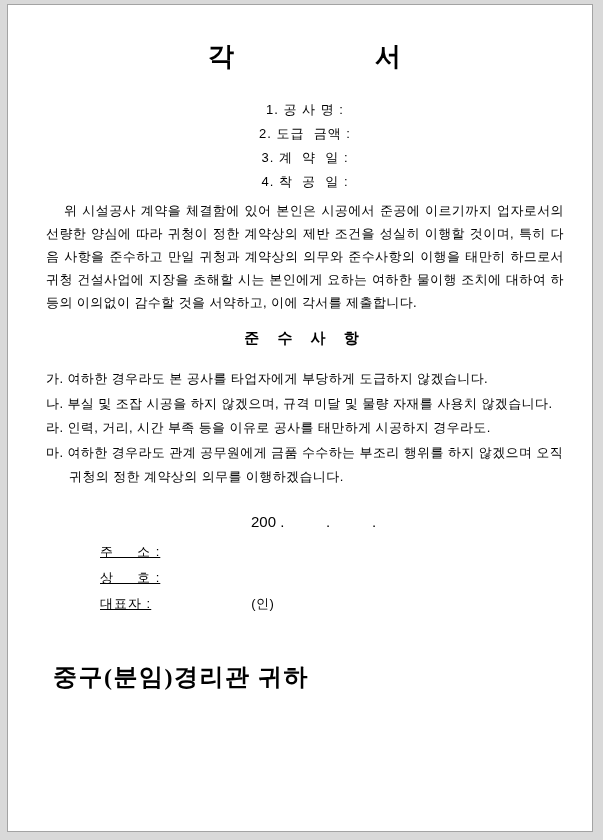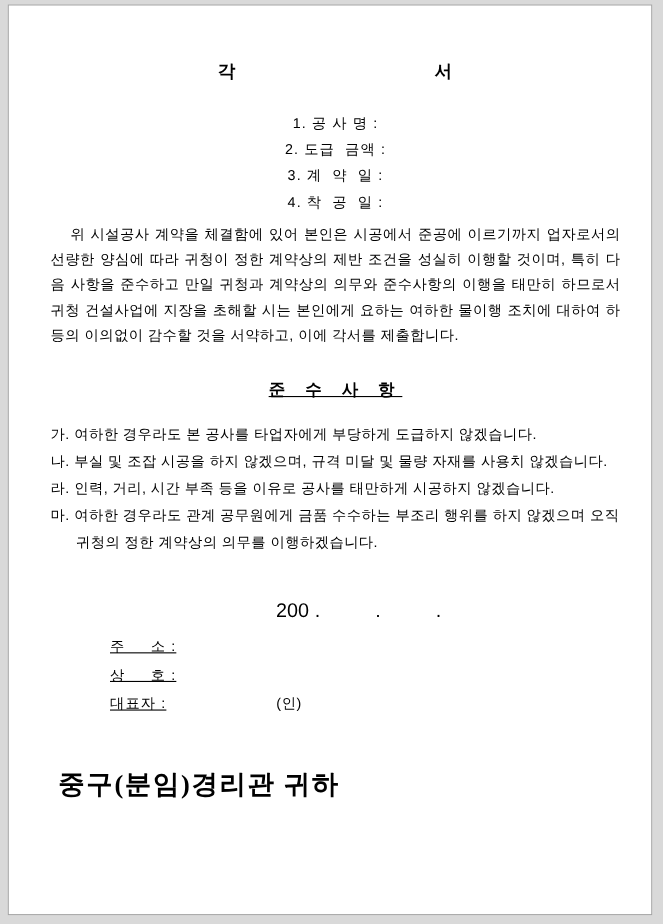--- a/index.html
+++ b/index.html
@@ -19,69 +19,67 @@
     height: 828px;
     background: #ffffff;
     border: 1px solid #a3a3a3;
     box-sizing: border-box;
     overflow: hidden;
   }
   .content {
     padding: 0 28px 0 38px;
   }
   .doc-title {
-    margin-top: 50px;
+    margin-top: 34px;
     text-align: center;
-    font-size: 16px;
+    font-size: 26px;
     font-weight: bold;
     white-space: pre;
     letter-spacing: 1px;
-    font-family: Liberation Mono, monospace;
   }
   .num-list {
     margin-top: 24px;
     font-size: 13px;
     line-height: 24px;
     letter-spacing: 1px;
     text-align: center;
   }
   .num-list .field-line {
     white-space: pre;
   }
   .body-par {
     margin-top: 5px;
     font-size: 13px;
     line-height: 23px;
     letter-spacing: 0.4px;
     text-align: justify;
     text-indent: 18px;
   }
   .section-heading {
-    margin-top: 29px;
+    margin-top: 15px;
     text-align: center;
     font-size: 15px;
     font-weight: bold;
     letter-spacing: 7px;
     white-space: pre;
-    text-decoration: underline;
   }
   .pledge-list {
     margin-top: 19px;
     font-size: 13px;
     line-height: 24.5px;
     letter-spacing: 0.4px;
   }
   .pledge-item {
     padding-left: 23px;
     text-indent: -23px;
   }
   .date-line {
-    margin-top: 39px;
+    margin-top: 23px;
     margin-left: 205px;
-    font-size: 18px;
+    font-size: 15px;
     white-space: pre;
   }
   .sign-block {
     margin-top: 9px;
     display: flex;
     align-items: flex-start;
   }
   .sign-label {
     margin-left: 79px;
     font-size: 14px;
@@ -129,21 +127,21 @@
       <div class="field-line">4. 착  공  일 :</div>
     </div>
 
     <div class="body-par">위 시설공사 계약을 체결함에 있어 본인은 시공에서 준공에 이르기까지 업자로서의 선량한 양심에 따라 귀청이 정한 계약상의 제반 조건을 성실히 이행할 것이며, 특히 다음 사항을 준수하고 만일 귀청과 계약상의 의무와 준수사항의 이행을 태만히 하므로서 귀청 건설사업에 지장을 초해할 시는 본인에게 요하는 여하한 물이행 조치에 대하여 하등의 이의없이 감수할 것을 서약하고, 이에 각서를 제출합니다.</div>
 
     <div class="section-heading">준 수 사 항</div>
 
     <div class="pledge-list">
       <div class="pledge-item">가. 여하한 경우라도 본 공사를 타업자에게 부당하게 도급하지 않겠습니다.</div>
       <div class="pledge-item">나. 부실 및 조잡 시공을 하지 않겠으며, 규격 미달 및 물량 자재를 사용치 않겠습니다.</div>
-      <div class="pledge-item">라. 인력, 거리, 시간 부족 등을 이유로 공사를 태만하게 시공하지 않겠습니다.</div>
+      <div class="pledge-item">라. 인력, 거리, 시간 부족 등을 이유로 공사를 태만하게 시공하지 경우라도.</div>
       <div class="pledge-item">마. 여하한 경우라도 관계 공무원에게 금품 수수하는 부조리 행위를 하지 않겠으며 오직 귀청의 정한 계약상의 의무를 이행하겠습니다.</div>
     </div>
 
     <div class="date-line">200 .          .          .</div>
 
     <div class="sign-block">
       <div class="sign-rows">
         <div class="sign-row">주     소 :</div>
         <div class="sign-row">상     호 :</div>
         <div class="sign-row"><span>대표자 :</span><span class="seal">(인)</span></div>

